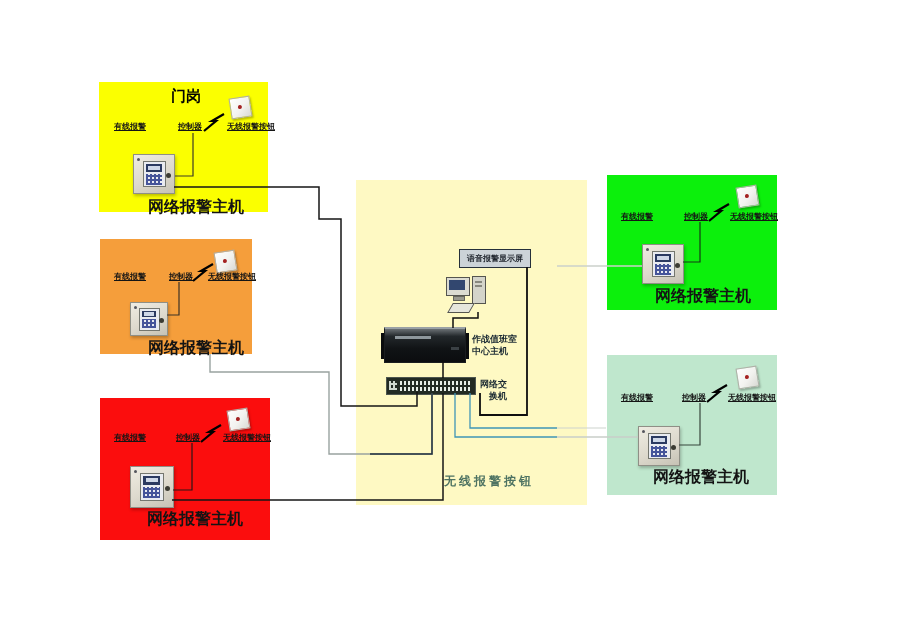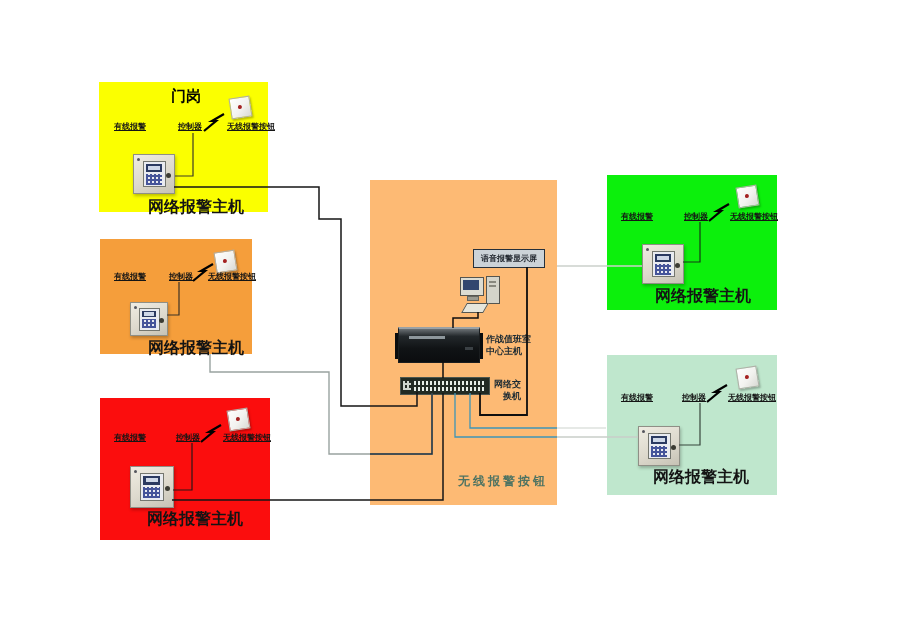--- a/index.html
+++ b/index.html
@@ -39,21 +39,21 @@
   .host .led { position:absolute; left:3px; top:3px; width:3px; height:3px; border-radius:50%; background:#55565e; }
   .host .panel { position:absolute; left:22%; top:16%; width:52%; height:64%; background:#e9ebf0; border:1px solid #74766f; }
   .host .screen { position:absolute; left:10%; top:8%; width:78%; height:32%; background:#2b3a61; }
   .host .screen i { position:absolute; left:15%; top:22%; width:70%; height:52%; background:#cfd8e8; }
   .host .keys { position:absolute; left:10%; top:50%; width:78%; height:44%;
     background-image:repeating-linear-gradient(90deg,#45549a 0 2px,rgba(0,0,0,0) 2px 4px),
                      repeating-linear-gradient(0deg,#45549a 0 2px,rgba(0,0,0,0) 2px 4px); }
   .host .knob { position:absolute; right:7%; top:48%; width:5px; height:5px; border-radius:50%; background:#3b3b33; }
   .bolt { position:absolute; }
   
-  .center-box { position:absolute; left:370px; top:180px; width:187px; height:325px; background:#fdba74; }
+  .center-box { position:absolute; left:356px; top:180px; width:187px; height:325px; background:#fef9c3;padding-left:44px; }
   .display-label {
     position:absolute; left:103px; top:69px; width:70px; height:17px;
     background:#ccd3d8; border:1px solid #26303a; font-size:8px; font-weight:bold;
     color:#20262e; text-align:center; line-height:17px; white-space:nowrap;
   }
   .center-label { position:absolute; font-size:9px; font-weight:bold; color:#1b2a33; line-height:12px; white-space:nowrap; }
   .room-label { position:absolute; left:88px; top:293px; font-size:12px; font-weight:bold; color:#4e7362; letter-spacing:3px; white-space:nowrap; }
   
   .pc { position:absolute; left:88px; top:95px; width:44px; height:40px; }
   .pc .monitor { position:absolute; left:2px; top:2px; width:22px; height:17px; background:#dcdcd2; border:1px solid #55554f; }

